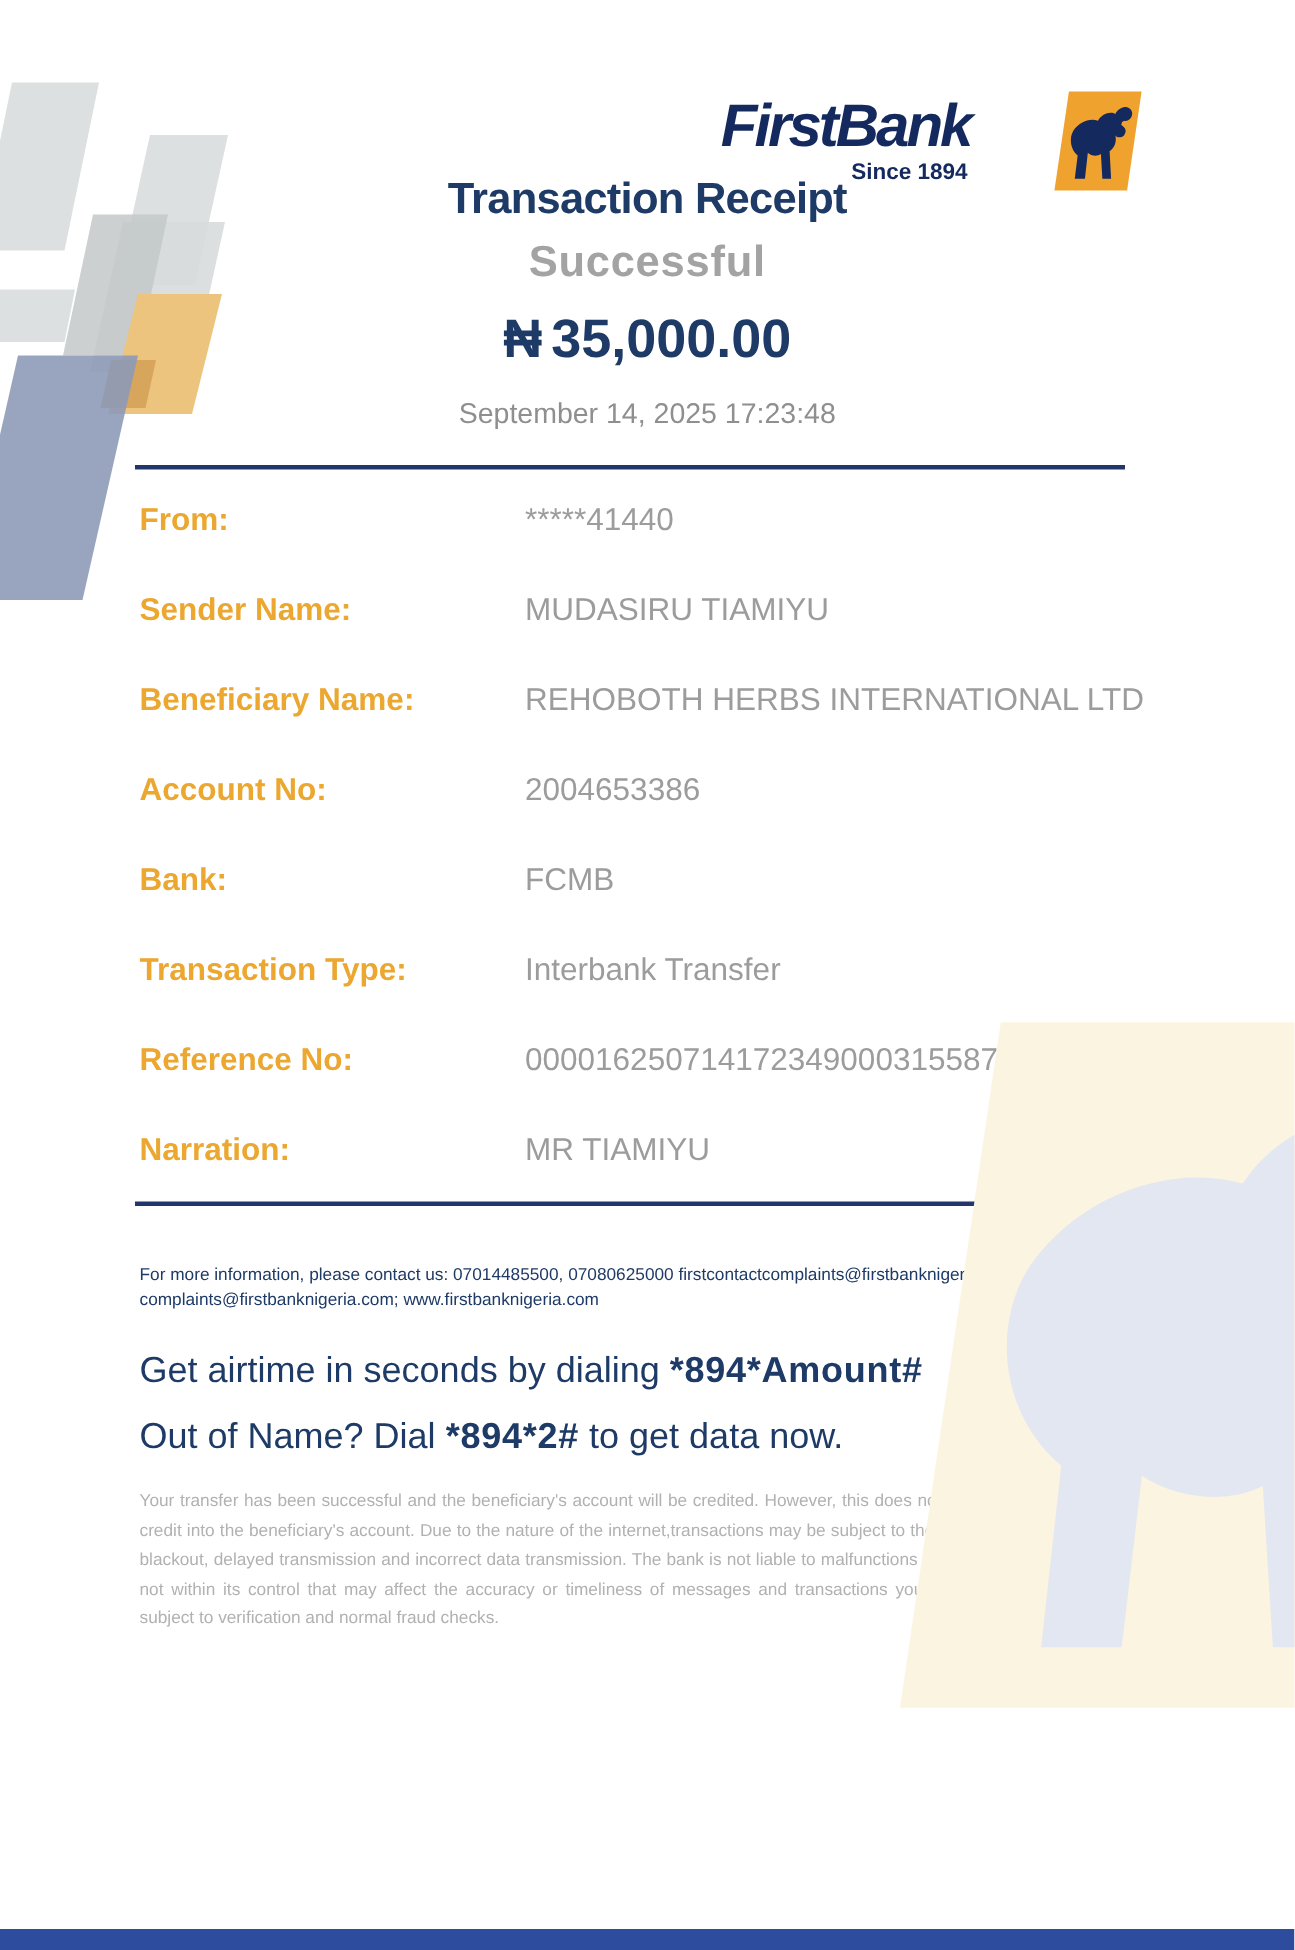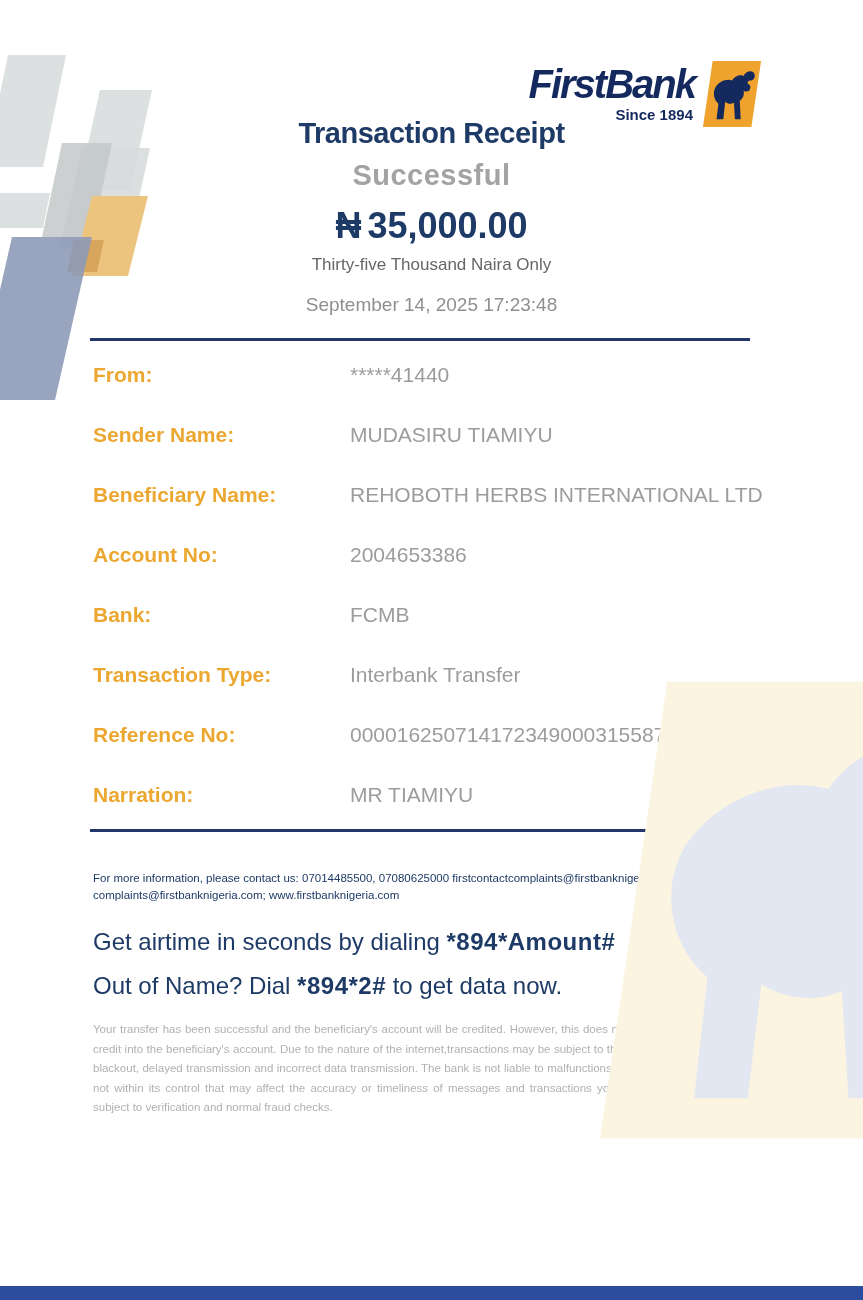--- a/index.html
+++ b/index.html
@@ -7,21 +7,21 @@
   body { font-family:"Liberation Sans", sans-serif; background:#ffffff; }
   .page {
     position:relative; width:863px; height:1300px;
     background:#ffffff; overflow:hidden;
   }
   
   .bg-pattern { position:absolute; left:0; top:0; pointer-events:none; }
   
   .watermark { position:absolute; left:600px; top:668px; pointer-events:none; }
   
-  .logo { position:absolute; top:58px; right:100px; display:flex; align-items:flex-start; }
+  .logo { position:absolute; top:58px; right:100px; display:flex; align-items:flex-start;gap:48px; }
   .logo-text { text-align:right; margin-right:6px; margin-top:6px; }
   .logo-word {
     font-size:40px; font-weight:bold; font-style:italic;
     color:#14295E; letter-spacing:-2px; line-height:1;
     font-family:"Liberation Sans", sans-serif;
   }
   .logo-tagline {
     font-size:15px; font-weight:bold; 
     color:#14295E; margin-top:2px; margin-right:2px; letter-spacing:0;
   }
@@ -81,21 +81,20 @@
       <path fill="#14295E" d="M44,17 C47,12 53,11 55,15 C57,19 53,23 50,22 L47,24 Z"></path>
     </svg>
   </div>
 
   <div class="headline">
     <div class="title">Transaction Receipt</div>
     <div class="status">Successful</div>
     <div class="amount-line">
       <span class="naira">₦</span><span>35,000.00</span>
     </div>
-    <div class="amount-words">Thirty-five Thousand Naira Only</div>
     <div class="datetime">September 14, 2025 17:23:48</div>
   </div>
 
   <div class="divider"></div>
 
   <div class="fields">
     <div class="row">
       <span class="label">From:</span>
       <span class="value">*****41440</span>
     </div>

